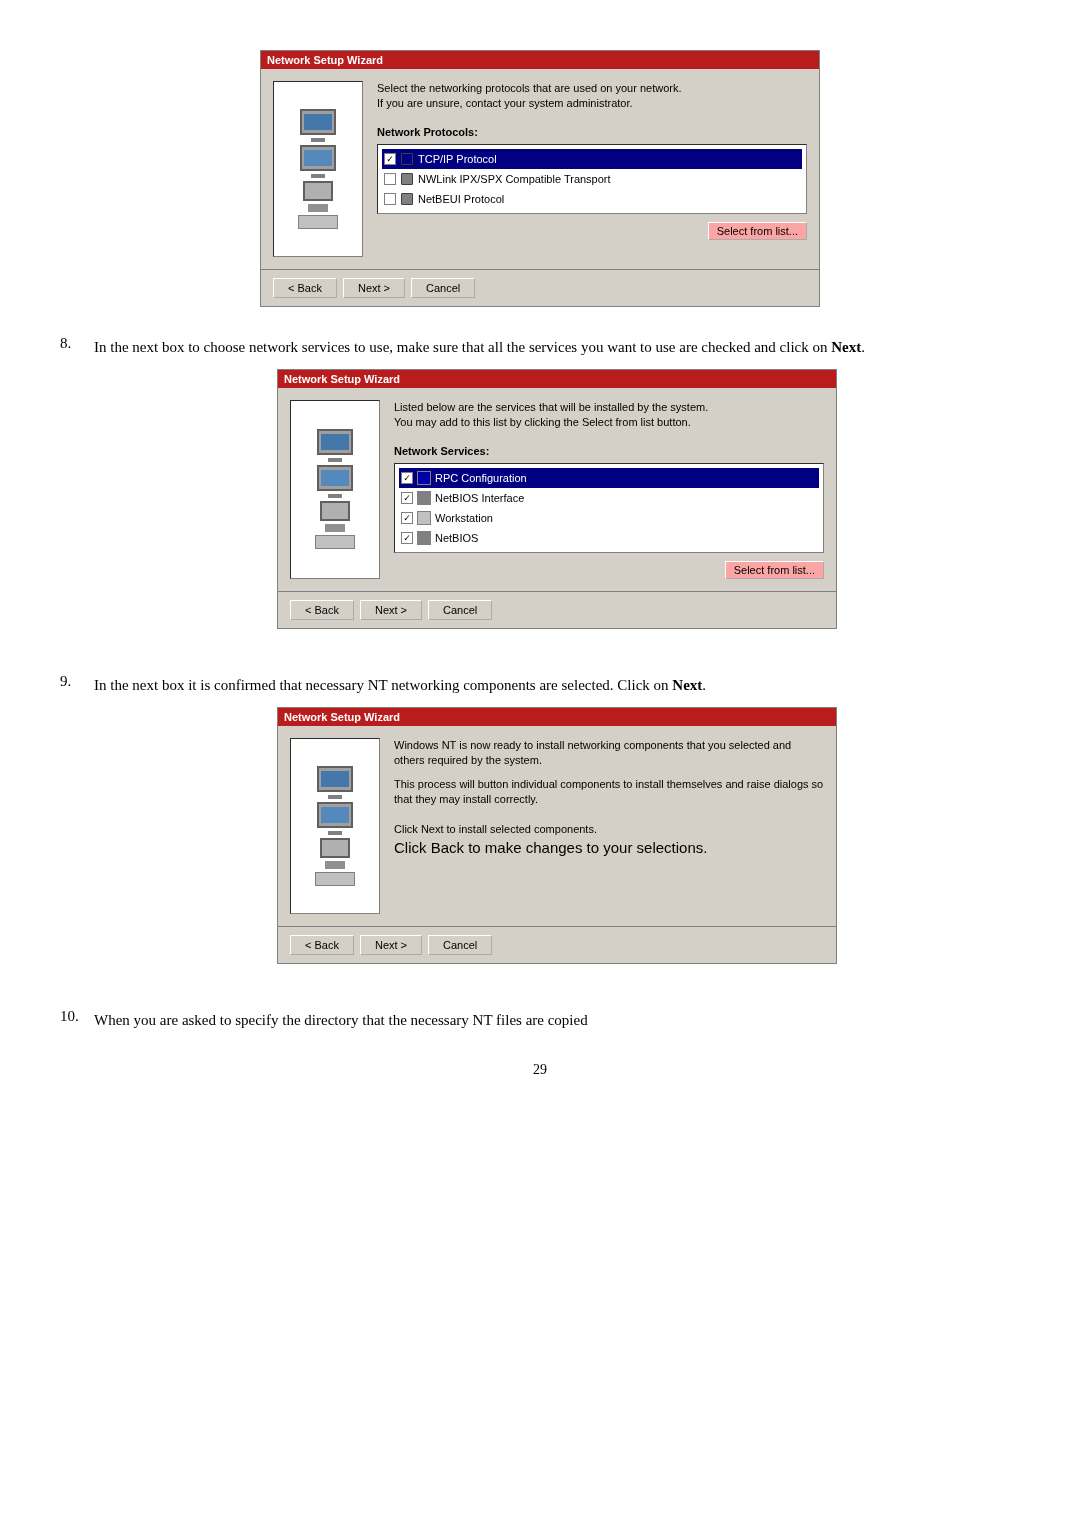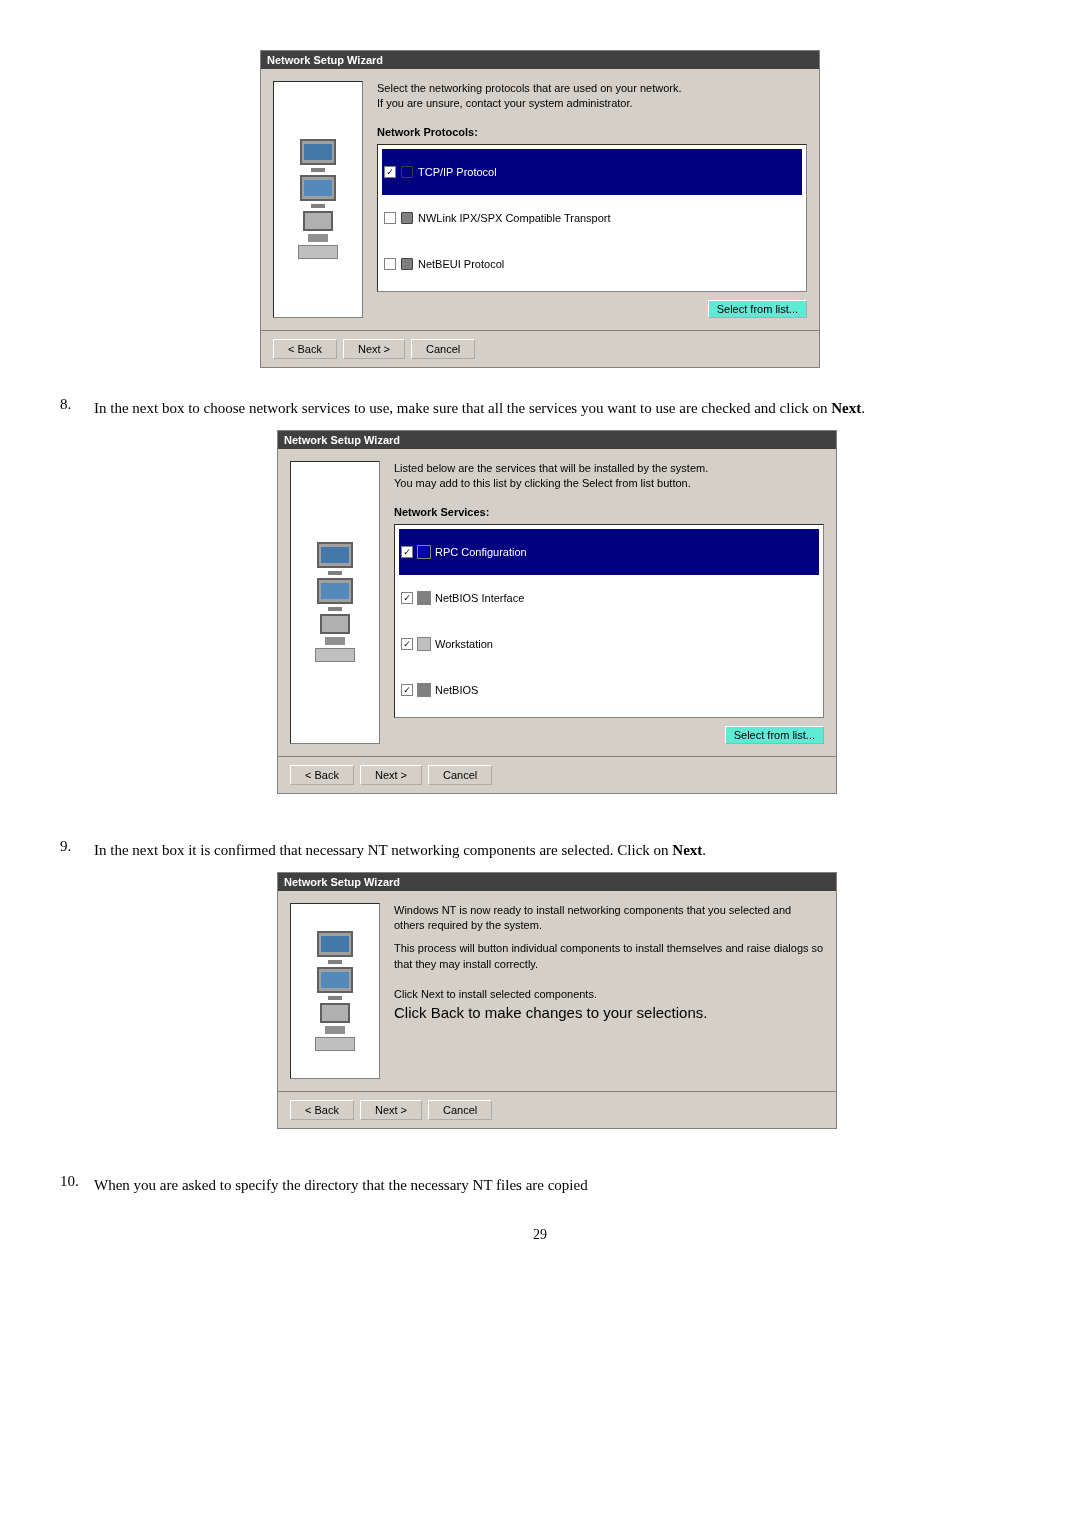--- a/index.html
+++ b/index.html
@@ -22,21 +22,21 @@
     .wizard-window {
       border: 1px solid #808080;
       background: #d4d0c8;
       margin: 0 auto 28px auto;
       width: 560px;
       font-family: Arial, Helvetica, sans-serif;
       font-size: 11px;
     }
 
     .wizard-titlebar {
-      background: #404040;
+      background: #b91c1c;
       color: #ffffff;
       font-size: 11px;
       font-weight: bold;
       padding: 3px 6px;
       font-family: Arial, Helvetica, sans-serif;
     }
 
     .wizard-body {
       display: flex;
       padding: 12px;
@@ -91,21 +91,21 @@
       min-height: 60px;
       margin-bottom: 8px;
     }
 
     .list-item {
       display: flex;
       align-items: center;
       gap: 4px;
       font-family: Arial, Helvetica, sans-serif;
       font-size: 11px;
-      padding: 16px 2px;
+      padding: 3px 2px;
     }
 
     .list-item.selected {
       background: #000080;
       color: #ffffff;
     }
 
     .checkbox {
       width: 12px;
       height: 12px;
@@ -128,21 +128,21 @@
       width: 14px;
       height: 14px;
       display: inline-flex;
       align-items: center;
       justify-content: center;
       flex-shrink: 0;
     }
 
     .wizard-select-btn {
       float: right;
-      background: #5eead4;
+      background: #fca5a5;
       border: 1px outset #ffffff;
       font-family: Arial, Helvetica, sans-serif;
       font-size: 11px;
       padding: 2px 8px;
       cursor: pointer;
     }
 
     .wizard-footer {
       border-top: 1px solid #808080;
       background: #d4d0c8;

